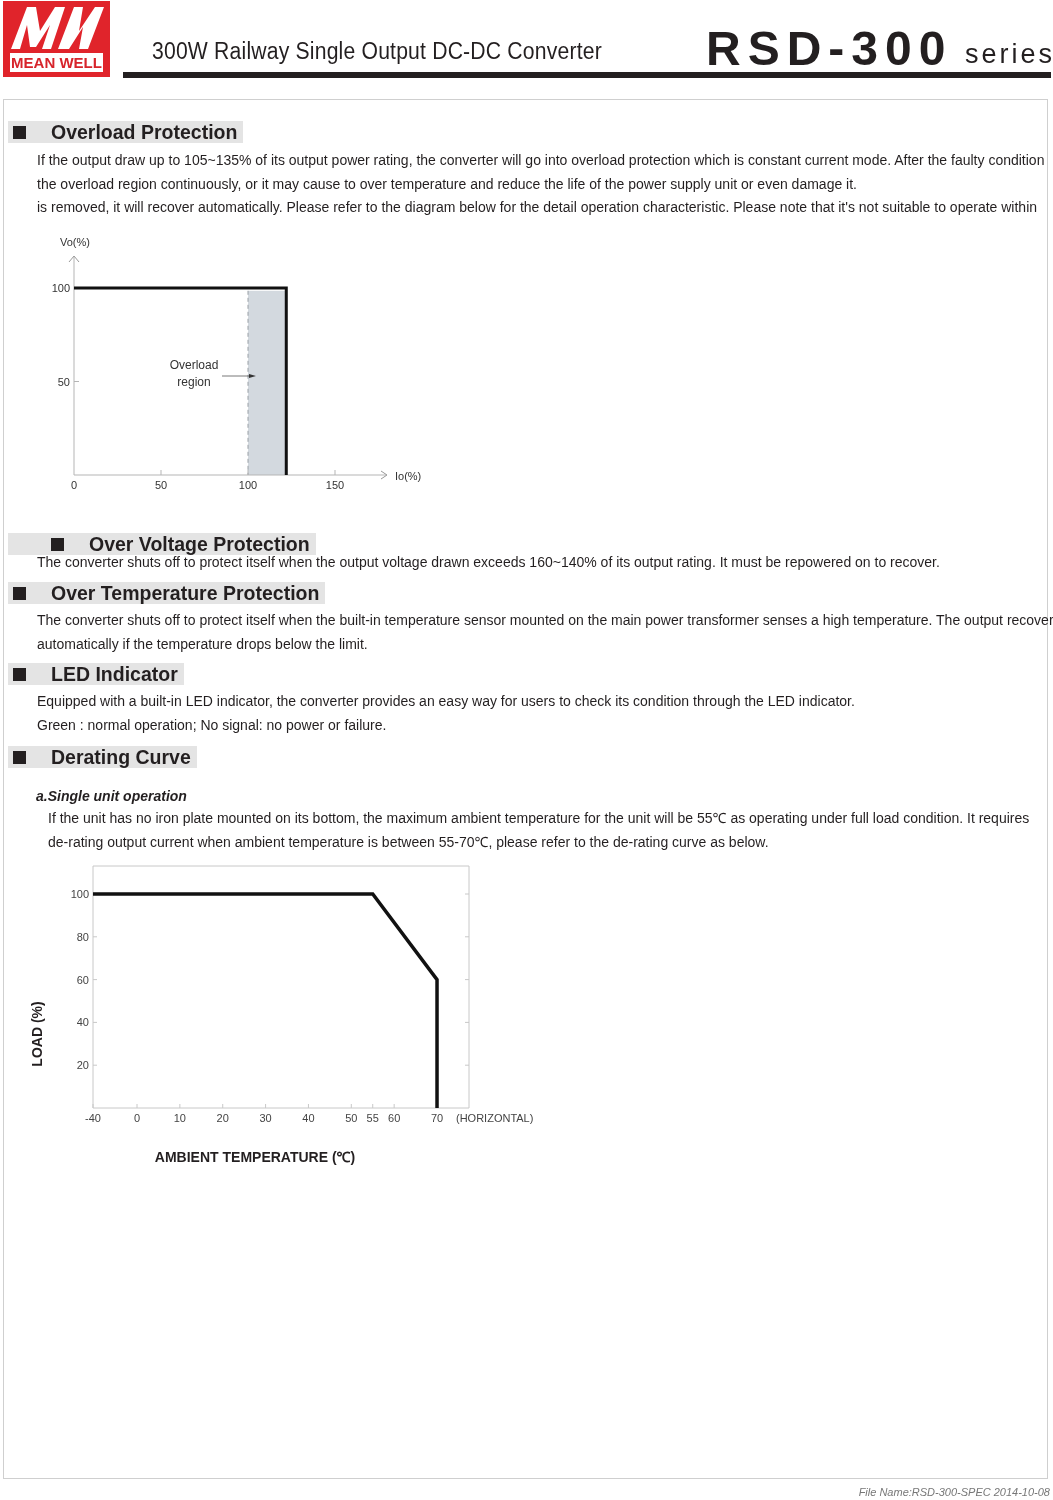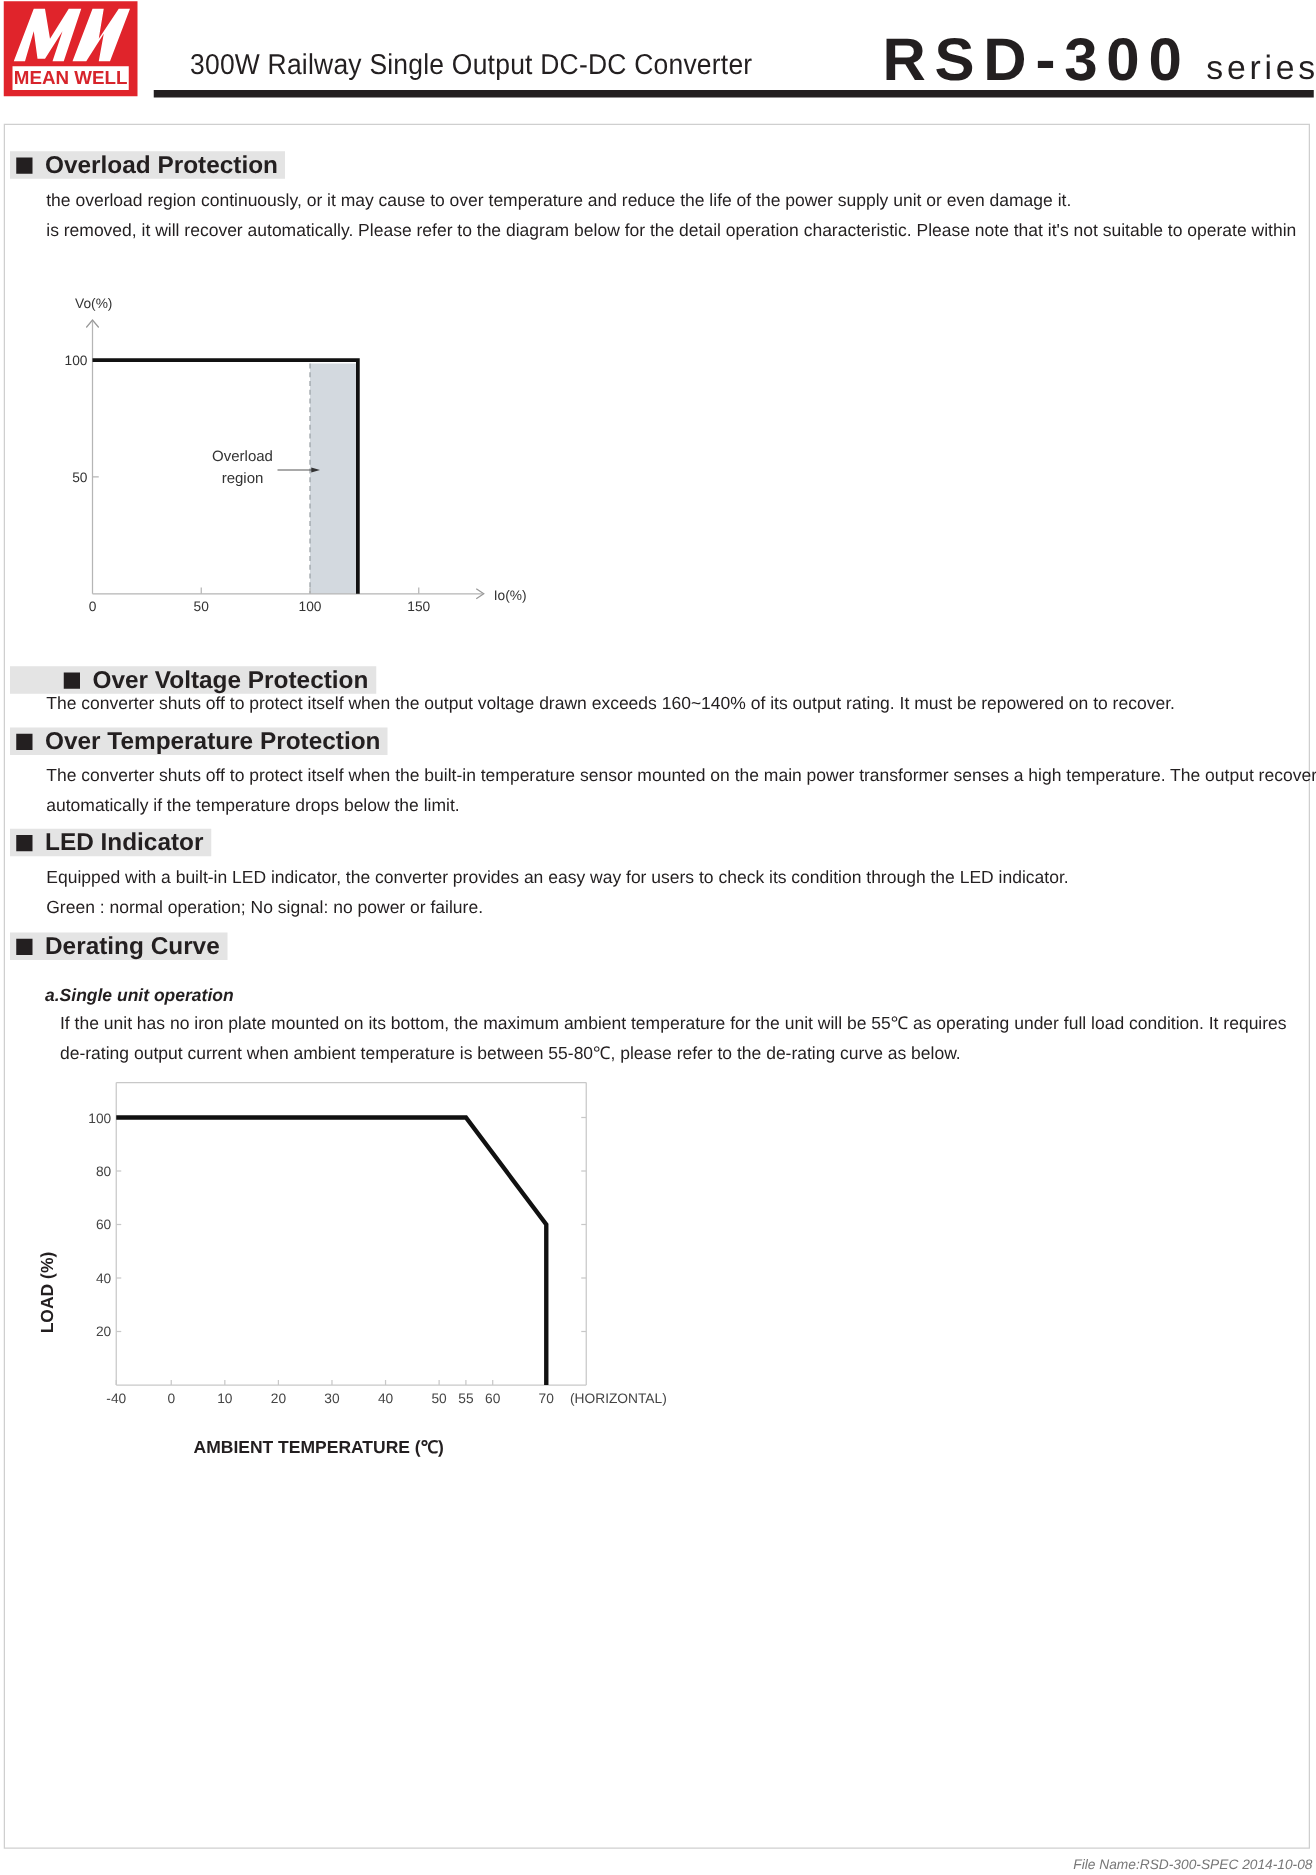--- a/index.html
+++ b/index.html
@@ -13,21 +13,21 @@
                  color:#d7242b; font-weight:bold; font-size:15px; line-height:19px; text-align:center;
                  letter-spacing:0px; }
   #subtitle { left:152px; top:38px; font-size:23px; letter-spacing:0.2px; color:#231f20; transform:scaleX(0.92); transform-origin:left; white-space:nowrap; }
   #model { left:706px; top:21px; font-size:48px; font-weight:bold; letter-spacing:7px; color:#231f20; white-space:nowrap; }
   #series { left:965px; top:39px; font-size:27px; letter-spacing:3px; color:#231f20; white-space:nowrap; }
   #header-rule { left:123px; top:72px; width:928px; height:6px; background:#231f20; }
   
   #frame { left:3px; top:99px; width:1045px; height:1380px; border:1px solid #cfcfcf; box-sizing:border-box; }
   
   .sec-head { position:absolute; left:8px; height:22px; background:#e4e4e4; display:flex; align-items:center;
-              padding-right:6px; font-size:19.5px; font-weight:bold; color:#231f20; white-space:nowrap; }
+              padding-right:6px; font-size:19.5px; font-weight:bold; color:#231f20; white-space:nowrap;gap:15px; }
   .sec-head .sq { width:13px; height:13px; background:#231f20; margin-left:5px; margin-right:10px; flex:none; }
   .para { position:absolute; font-size:14px; line-height:23.5px; color:#231f20; white-space:nowrap; }
   .subhead { position:absolute; font-size:14px; font-weight:bold; color:#231f20; white-space:nowrap; }
   svg text { font-family:"Liberation Sans", sans-serif; }
   #footer { right:3px; top:1486px; font-size:11px; font-style:italic; color:#777; white-space:nowrap; }
 </style>
 </head>
 <body>
 
 <div id="logo" class="abs">
@@ -44,20 +44,21 @@
 <div id="series" class="abs">series</div>
 <div id="header-rule" class="abs"></div>
 
 <div id="frame" class="abs"></div>
 
 <div class="sec-head" style="top:121px;">
   <span class="sq"></span>
   <span>Overload Protection</span>
 </div>
 <div class="para" style="left:37px; top:149px;">
+  <div>If the output draw up to 105~135% of its output power rating, the converter will go into overload protection  which is constant current mode. After the faulty condition</div>
   <div>the overload region continuously, or it may cause to over temperature and reduce the life of the power supply unit or even damage it.</div>
   <div>is removed, it will recover automatically. Please refer to the diagram below for the detail operation characteristic. Please note that it's not suitable to operate within</div>
 </div>
 
 <svg class="abs" style="left:0; top:225px;" width="460" height="280">
   <g id="ol-chart">
       <rect x="248" y="65.80499999999998" width="38.27999999999997" height="184.19500000000002" fill="#d3d9df"></rect>
       <line x1="248" y1="65.80499999999998" x2="248" y2="250" stroke="#9aa0a6" stroke-width="1" stroke-dasharray="4,3"></line>
       <line x1="74" y1="250" x2="386" y2="250" stroke="#b5b5b5" stroke-width="1"></line>
       <polyline points="381,246 387,250 381,254" fill="none" stroke="#999" stroke-width="1"></polyline>
@@ -110,21 +111,21 @@
   <div>Green : normal operation; No signal: no power or failure.</div>
 </div>
 
 <div class="sec-head" style="top:746px;">
   <span class="sq"></span>
   <span>Derating Curve</span>
 </div>
 <div class="subhead" style="left:36px; top:788px;font-style:italic;">a.Single unit operation</div>
 <div class="para" style="left:48px; top:807px;">
   <div>If the unit has no iron plate mounted on its bottom, the maximum ambient temperature for the unit will be 55℃ as operating under full load condition. It requires</div>
-  <div>de-rating output current when ambient temperature is between 55-80℃, please refer to the de-rating curve as below.</div>
+  <div>de-rating output current when ambient temperature is between 55-70℃, please refer to the de-rating curve as below.</div>
 </div>
 
 <svg class="abs" style="left:0; top:860px;" width="560" height="320">
   <g id="dr-chart">
       <line x1="93" y1="6" x2="469" y2="6" stroke="#c8c8c8"></line>
       <line x1="469" y1="6" x2="469" y2="248" stroke="#c8c8c8"></line>
       <line x1="93" y1="248" x2="469" y2="248" stroke="#c8c8c8"></line>
       <line x1="93" y1="6" x2="93" y2="248" stroke="#c8c8c8"></line>
       <line x1="93" y1="248" x2="93" y2="244" stroke="#c8c8c8"></line>
       <text x="93" y="262" font-size="11" fill="#444" text-anchor="middle">-40</text>

